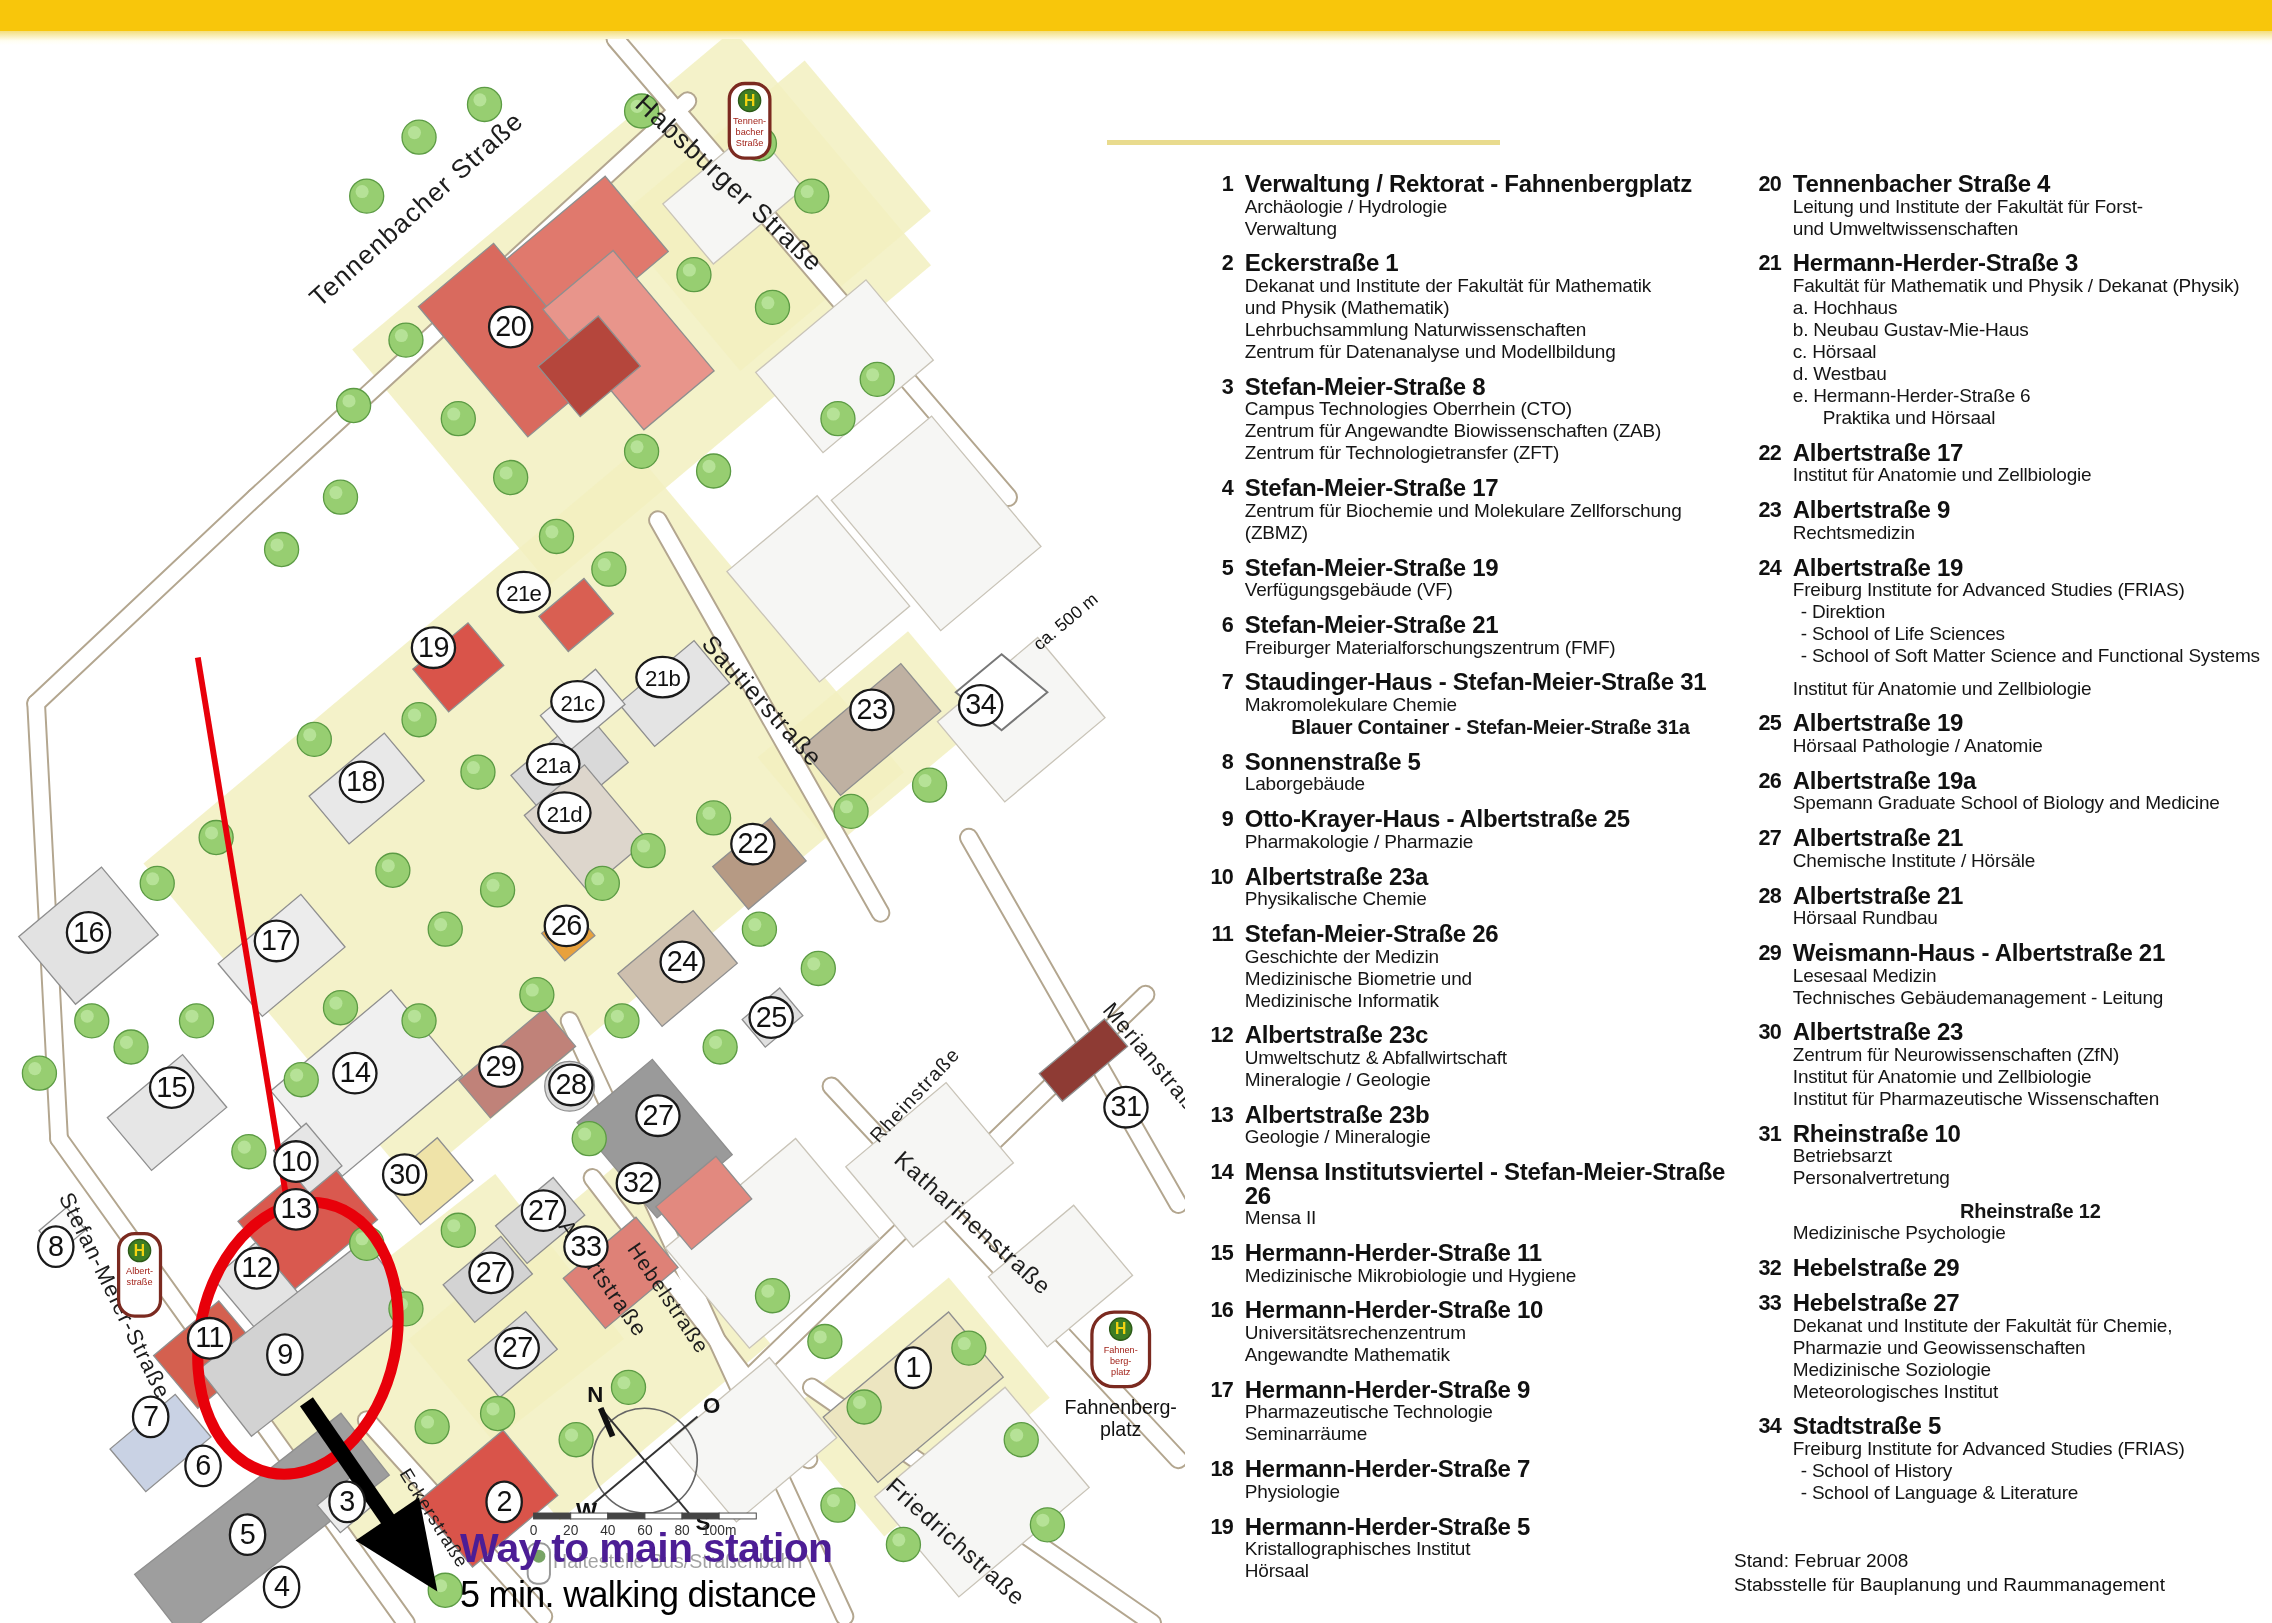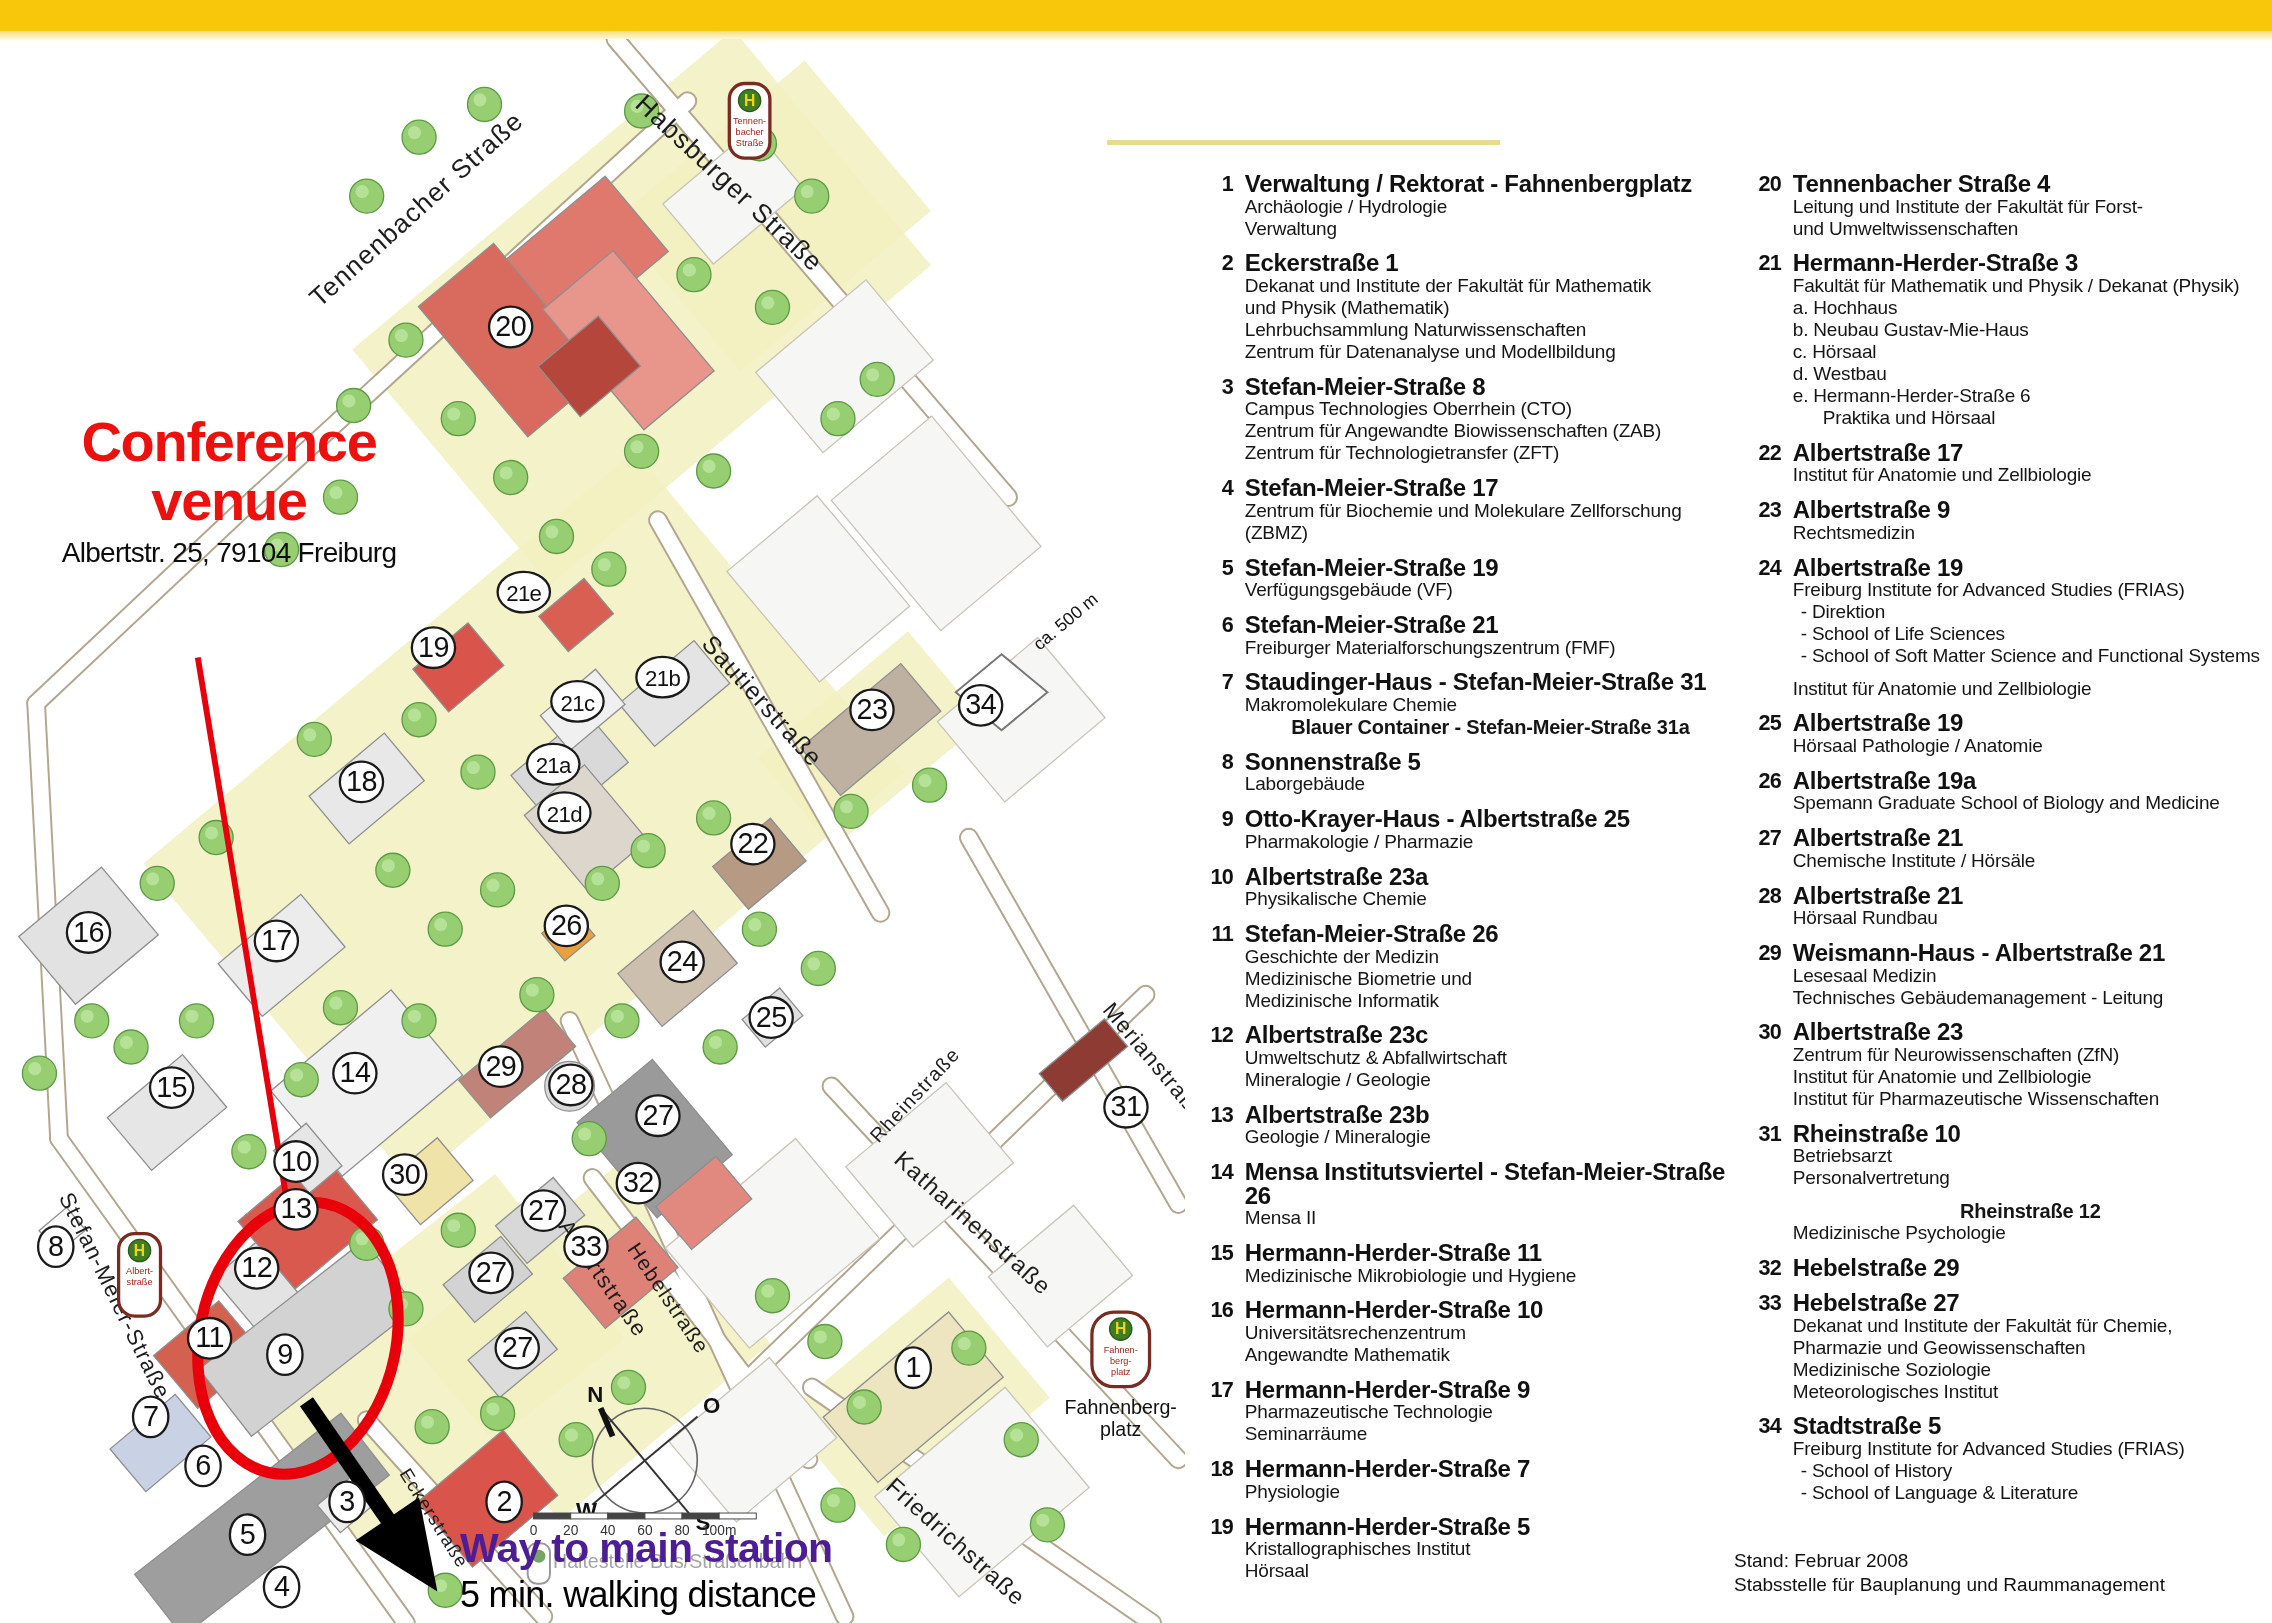--- a/index.html
+++ b/index.html
@@ -403,25 +403,20 @@
         <ellipse cx="770" cy="2295" rx="27" ry="31" fill="#fff" stroke="#1a1a1a" stroke-width="3.5"></ellipse>
         <text x="770" y="2309" font-size="44" text-anchor="middle" fill="#111" letter-spacing="-1">2</text>
         <ellipse cx="1720" cy="1692" rx="33" ry="31" fill="#fff" stroke="#1a1a1a" stroke-width="3.5"></ellipse>
         <text x="1720" y="1706" font-size="44" text-anchor="middle" fill="#111" letter-spacing="-1">31</text>
         <ellipse cx="1395" cy="2090" rx="27" ry="31" fill="#fff" stroke="#1a1a1a" stroke-width="3.5"></ellipse>
         <text x="1395" y="2104" font-size="44" text-anchor="middle" fill="#111" letter-spacing="-1">1</text>
       </svg>
 
     <div id="halt-note">Haltestelle Bus/Straßenbahn</div>
 
-    <div id="venue-block">
-      <div class="venue-line">Conference</div>
-      <div class="venue-line">venue</div>
-      <div id="venue-address">Albertstr. 25, 79104 Freiburg</div>
-    </div>
 
     <div id="way-block">
       <div id="way-title">Way to main station</div>
       <div id="way-sub">5 min. walking distance</div>
     </div>
   </div>
 
   <div id="title-underline"></div>
 
   <div id="col1" class="col">

